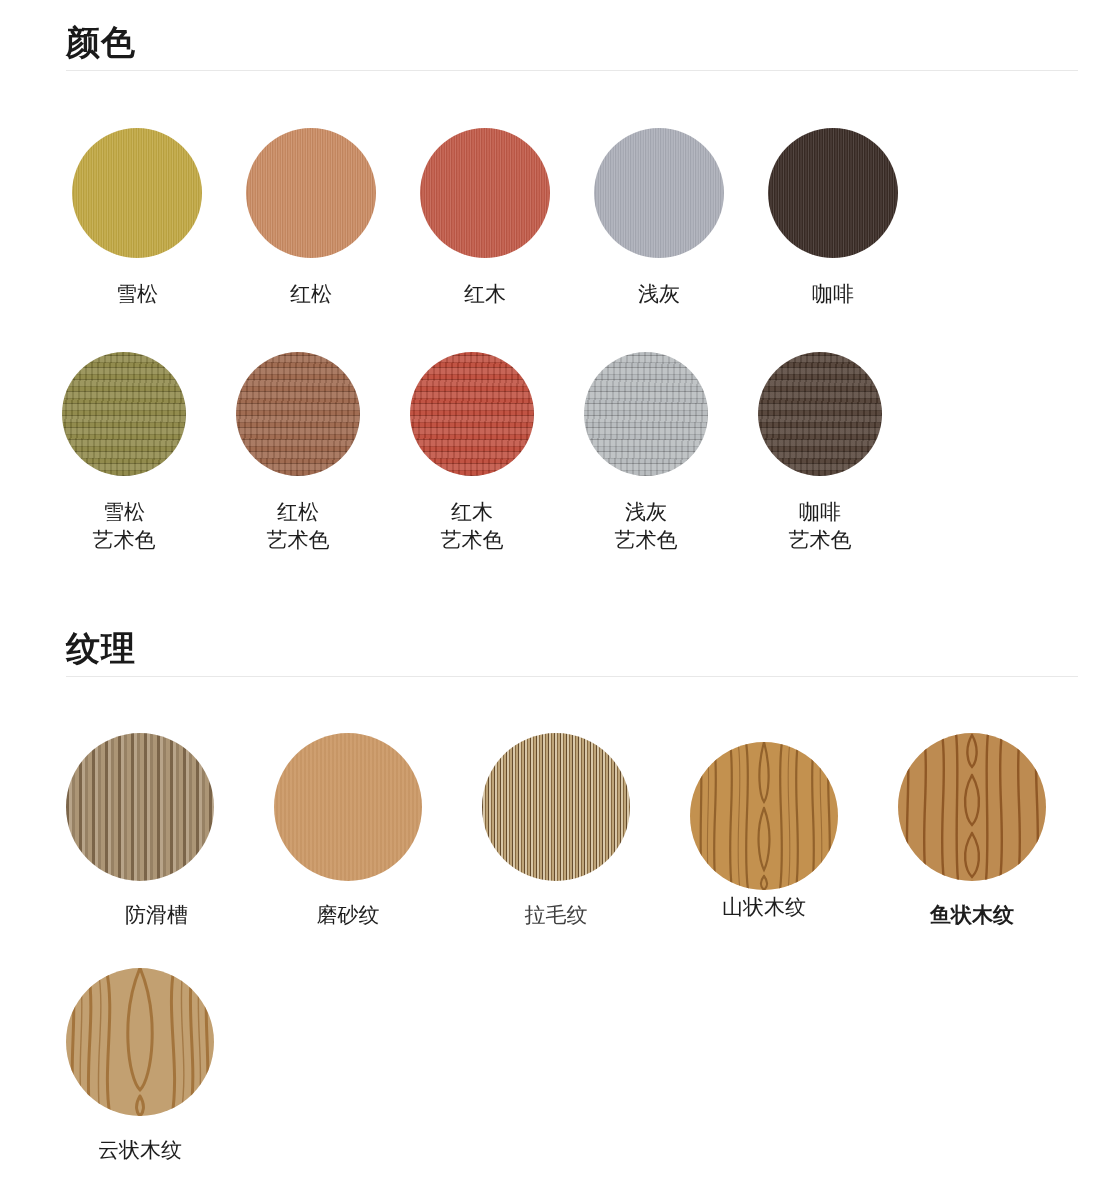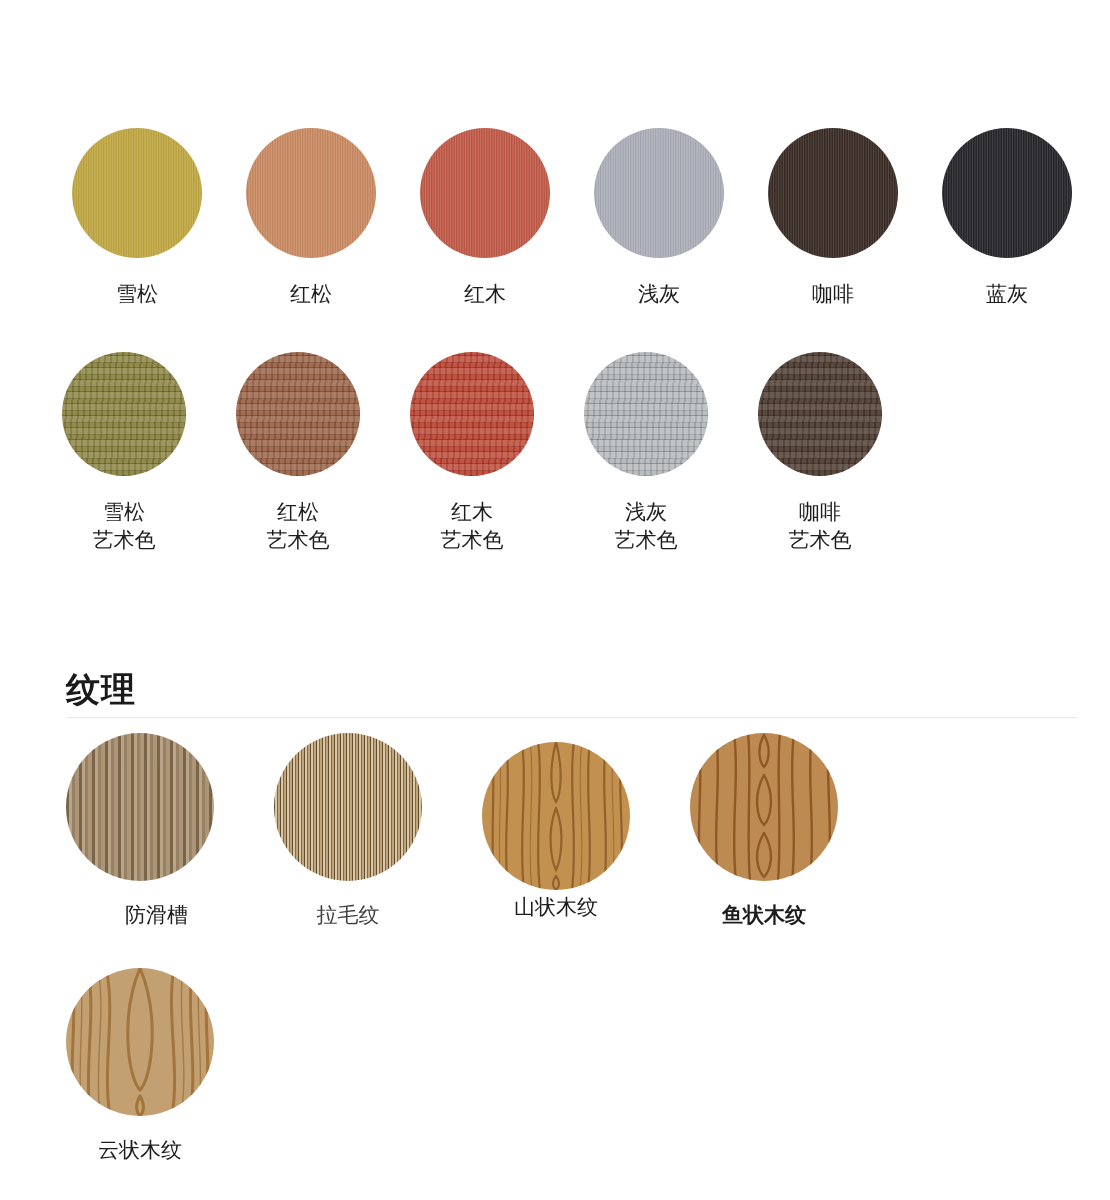--- a/index.html
+++ b/index.html
@@ -99,20 +99,26 @@
         rgba(70,45,20,.35) 3px, rgba(70,45,20,.35) 4px,
         rgba(255,245,220,.25) 4px, rgba(255,245,220,.25) 6px);
   }
   svg.grain{position:absolute;inset:0;width:100%;height:100%;display:block;}
 </style>
 </head>
 <body style="background: rgb(255, 255, 255);">
 
 <div class="page">
 
+  <div class="section" style="top:22px;">
+    <div class="sec-head">
+      <div class="sec-title">颜色</div>
+      <div class="sec-rule" style="background: rgb(232, 232, 232);"></div>
+    </div>
+  </div>
 
   <div class="row" id="row-color-std" style="top:128px;left:72px;gap:44px;">
     <div class="cell">
       <div class="disc g-vfiber" id="d-c0" style="width: 130px; height: 130px; background-color: rgb(192, 167, 67);"></div>
       <div class="label" style="margin-top: 22px; color: rgb(29, 29, 29);">雪松</div>
     </div>
     <div class="cell">
       <div class="disc g-vfiber" id="d-c1" style="width: 130px; height: 130px; background-color: rgb(201, 139, 99);"></div>
       <div class="label" style="margin-top: 22px; color: rgb(29, 29, 29);">红松</div>
     </div>
@@ -121,24 +127,20 @@
       <div class="label" style="margin-top: 22px; color: rgb(29, 29, 29);">红木</div>
     </div>
     <div class="cell">
       <div class="disc g-vfiber" id="d-c3" style="width: 130px; height: 130px; background-color: rgb(171, 174, 184);"></div>
       <div class="label" style="margin-top: 22px; color: rgb(29, 29, 29);">浅灰</div>
     </div>
     <div class="cell">
       <div class="disc g-vfiber" id="d-c4" style="width: 130px; height: 130px; background-color: rgb(58, 44, 38);"></div>
       <div class="label" style="margin-top: 22px; color: rgb(29, 29, 29);">咖啡</div>
     </div>
-    <div class="cell">
-      <div class="disc g-vfiber" id="d-c5" style="width: 130px; height: 130px; background-color: rgb(38, 38, 43);"></div>
-      <div class="label" style="margin-top: 22px; color: rgb(29, 29, 29);">蓝灰</div>
-    </div>
   </div>
 
   <div class="row" id="row-color-art" style="top:352px;left:62px;gap:50px;">
     <div class="cell">
       <div class="disc g-art" id="d-a0" style="width: 124px; height: 124px; background-color: rgb(138, 131, 65);"></div>
       <div class="label" style="margin-top: 22px; color: rgb(29, 29, 29);">雪松
 艺术色</div>
     </div>
     <div class="cell">
       <div class="disc g-art" id="d-a1" style="width: 124px; height: 124px; background-color: rgb(154, 98, 70);"></div>
@@ -155,31 +157,35 @@
       <div class="label" style="margin-top: 22px; color: rgb(29, 29, 29);">浅灰
 艺术色</div>
     </div>
     <div class="cell">
       <div class="disc g-art" id="d-a4" style="width: 124px; height: 124px; background-color: rgb(77, 59, 48);"></div>
       <div class="label" style="margin-top: 22px; color: rgb(29, 29, 29);">咖啡
 艺术色</div>
     </div>
   </div>
 
-  <div class="section" style="top:628px;margin-top:41px;">
+  <div class="section" style="top:628px;">
     <div class="sec-head">
       <div class="sec-title">纹理</div>
       <div class="sec-rule" style="background: rgb(232, 232, 232);"></div>
     </div>
   </div>
 
   <div class="row" id="row-tex-1" style="top:733px;left:66px;gap:60px;">
     <div class="cell">
       <div class="disc g-groove" id="d-t0" style="width: 148px; height: 148px; background-color: rgb(168, 144, 111);"></div>
       <div class="label" style="margin-top: 20px; color: rgb(29, 29, 29); margin-left: 33px;">防滑槽</div>
+    </div>
+    <div class="cell">
+      <div class="disc g-matte" id="d-t1" style="width: 148px; height: 148px; background-color: rgb(204, 154, 104);"></div>
+      <div class="label" style="margin-top: 20px; color: rgb(29, 29, 29);">磨砂纹</div>
     </div>
     <div class="cell">
       <div class="disc g-brushed" id="d-t2" style="width: 148px; height: 148px; background-color: rgb(169, 138, 88);"></div>
       <div class="label" style="margin-top: 20px; color: #404040;">拉毛纹</div>
     </div>
     <div class="cell">
       <div class="disc" id="d-t3" style="width: 148px; height: 148px; background-color: rgb(195, 145, 79);">
         <svg class="grain" viewBox="0 0 148 148" preserveAspectRatio="none">
           <g fill="none" stroke="#8a5a26" stroke-width="2.2" stroke-linecap="round" opacity=".85">
             <path d="M10 0 C14 40 8 90 12 148"></path>

